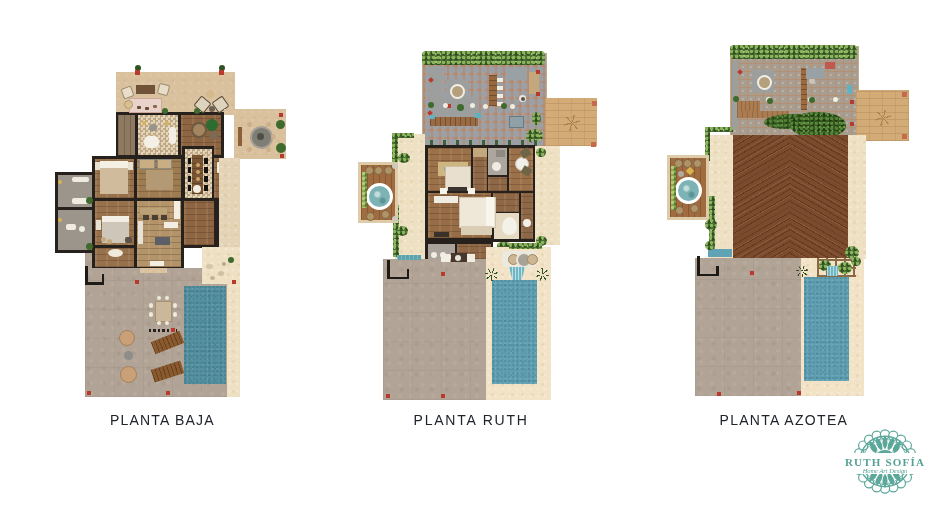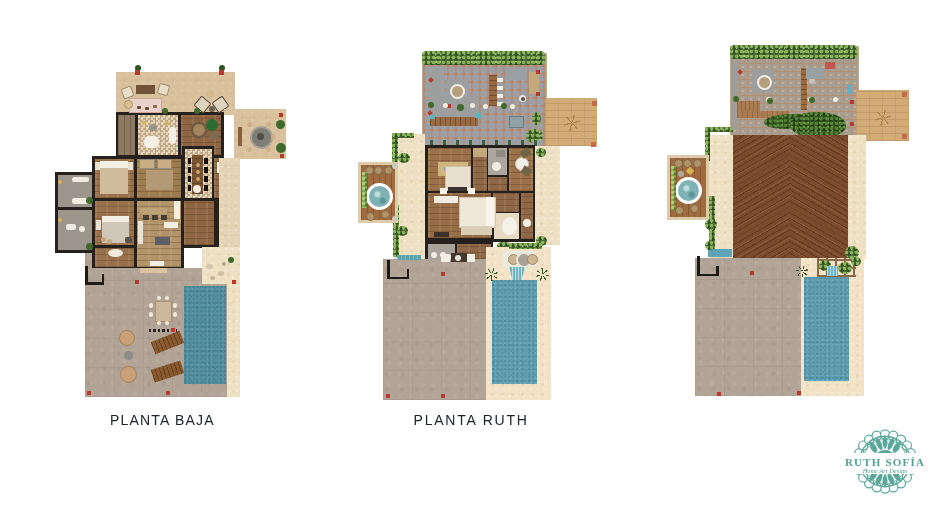--- a/index.html
+++ b/index.html
@@ -461,20 +461,21 @@
       conic-gradient(from 15deg, #2e4a20 0 14deg, transparent 14deg 51deg, #2e4a20 51deg 65deg, transparent 65deg 103deg,
       #2e4a20 103deg 117deg, transparent 117deg 154deg, #2e4a20 154deg 168deg, transparent 168deg 206deg,
       #2e4a20 206deg 220deg, transparent 220deg 257deg, #2e4a20 257deg 271deg, transparent 271deg 309deg,
       #2e4a20 309deg 323deg, transparent 323deg 360deg);border-radius:50%;"></div>
   <div class="ab pool2" style="left:804px;top:277px;width:45px;height:104px;"></div>
   <div class="ab hedge" style="left:845px;top:246px;width:14px;height:13px;border-radius:50%;"></div>
   <div class="ab hedge" style="left:851px;top:257px;width:10px;height:9px;border-radius:50%;"></div>
 
   <div class="lbl" style="left:110px;top:412px;">PLANTA BAJA</div>
   <div class="lbl" style="left:413.5px;top:412px;letter-spacing:1.8px;">PLANTA RUTH</div>
+  <div class="lbl" style="left:719.5px;top:412px;letter-spacing:1.3px;">PLANTA AZOTEA</div>
 
   <svg class="ab" style="left:849px;top:426px;overflow:visible;" width="72" height="72" viewBox="0 0 72 72">
     <g stroke="#5ba79a" fill="#fff" stroke-width="1.2">
         <circle cx="63.0" cy="35.5" r="4.6"></circle>
         <circle cx="61.7" cy="43.8" r="4.6"></circle>
         <circle cx="57.8" cy="51.4" r="4.6"></circle>
         <circle cx="51.9" cy="57.3" r="4.6"></circle>
         <circle cx="44.3" cy="61.2" r="4.6"></circle>
         <circle cx="36.0" cy="62.5" r="4.6"></circle>
         <circle cx="27.7" cy="61.2" r="4.6"></circle>

